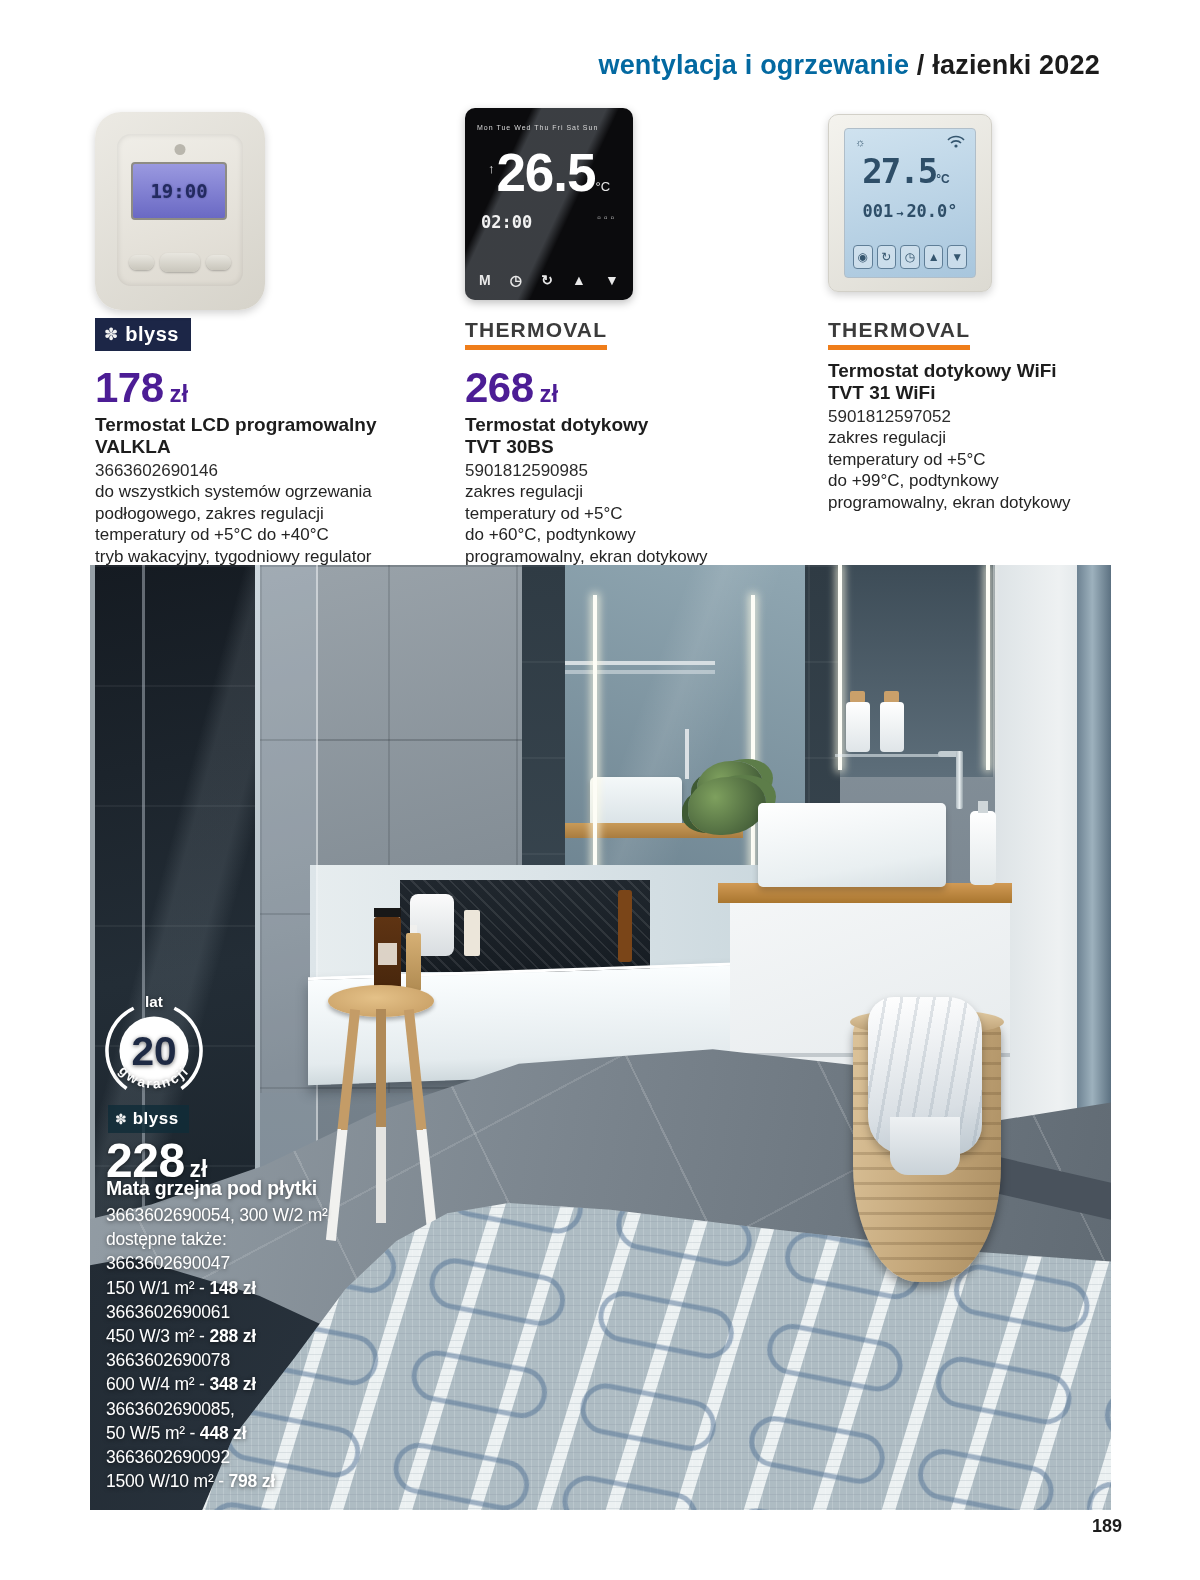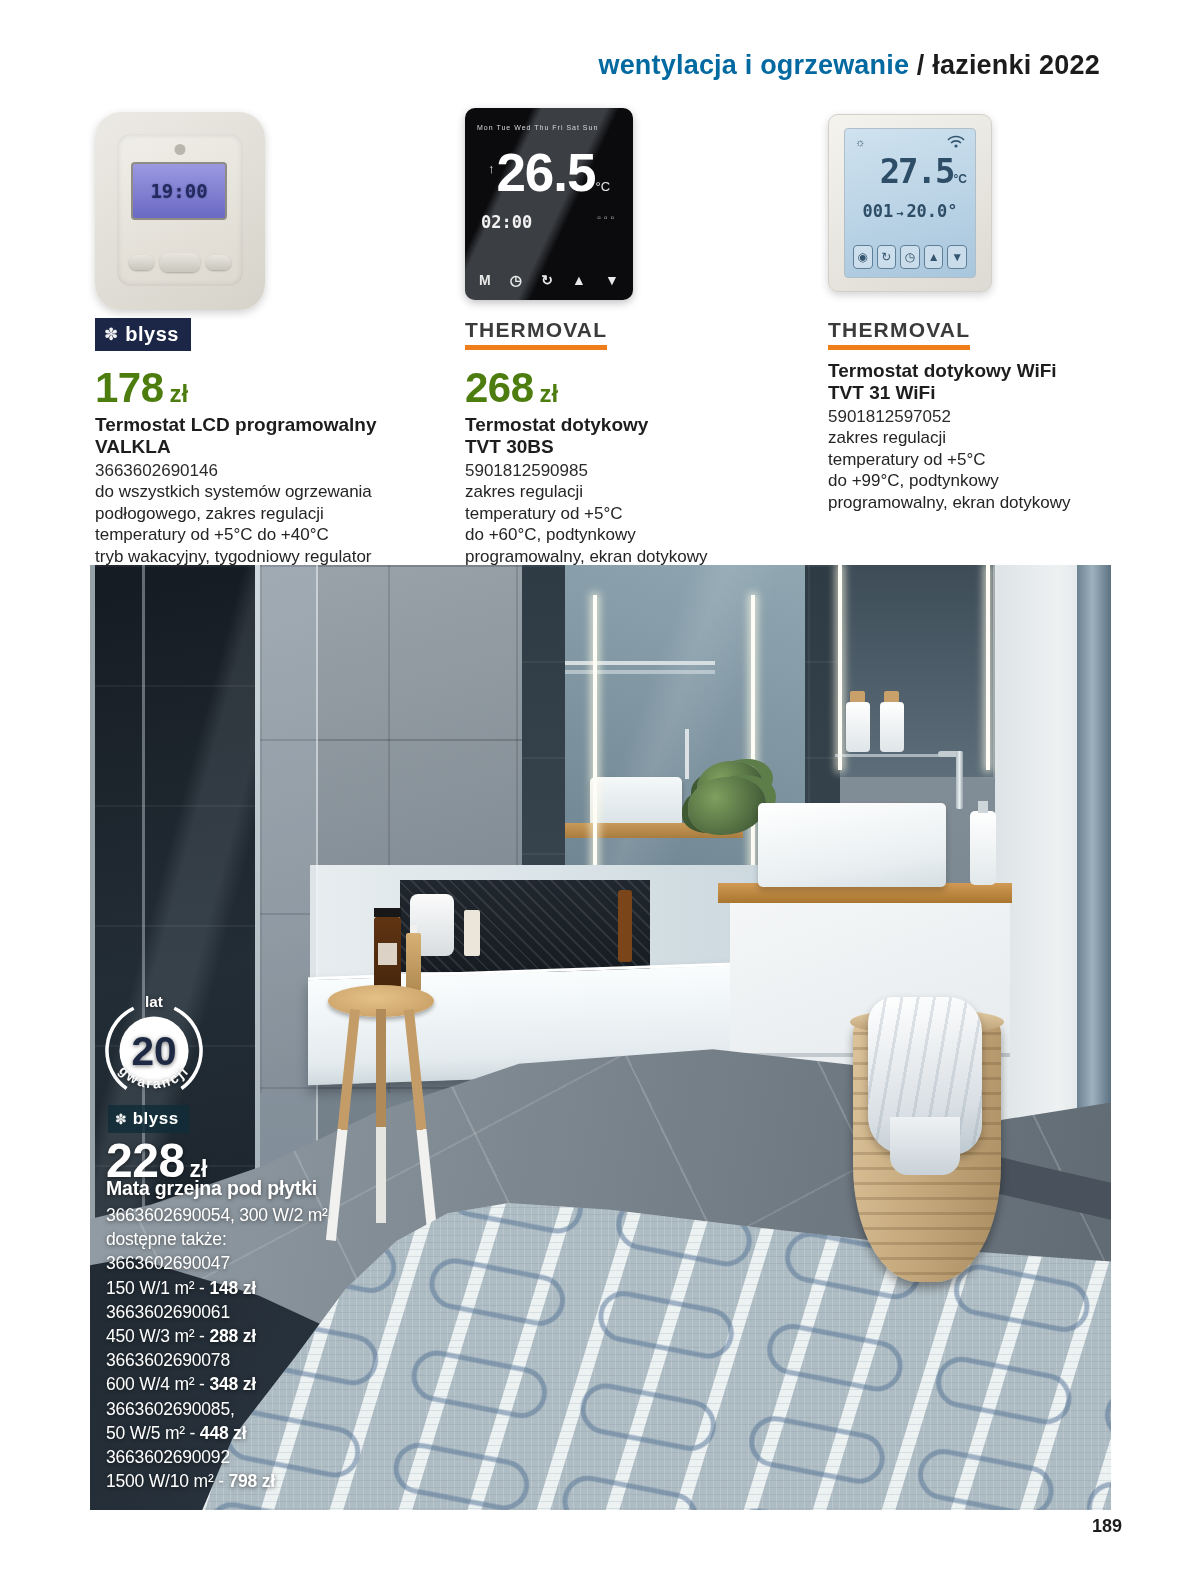--- a/index.html
+++ b/index.html
@@ -15,21 +15,21 @@
   .product { position:absolute; top:106px; width:335px; }
   .p1 { left:95px; } .p2 { left:465px; } .p3 { left:828px; }
   .dev-zone { height:212px; display:flex; align-items:flex-start; }
 
   .brand-row { height:40px; display:flex; align-items:flex-start; }
   .blyss-box { display:inline-flex; align-items:center; gap:7px; background:#1c2647; height:33px; padding:0 12px 0 9px; }
   .blyss-flower { color:#f2f2f2; font-size:17px; line-height:1; }
   .blyss-word { color:#ffffff; font-size:20px; font-weight:bold; letter-spacing:.5px; }
   .thermoval { display:inline-block; font-size:21px; font-weight:bold; letter-spacing:1.2px; color:#3b3b3b; border-bottom:5px solid #ef7d1a; padding-bottom:4px; line-height:1.1; }
 
-  .price-row { margin-top:6px; color:#4d7c0f; }
+  .price-row { margin-top:6px; color:#4c1d95; }
   .price-big { font-size:42px; font-weight:bold; letter-spacing:-.5px; }
   .price-cur { font-size:24px; font-weight:bold; margin-left:6px; }
   .ptitle { font-size:19px; font-weight:bold; color:#1d1d1d; line-height:22px; margin-top:2px; }
   .pmodel { font-size:19px; font-weight:bold; color:#1d1d1d; line-height:22px; }
   .pean  { font-size:17px; color:#2b2b2b; line-height:21px; margin-top:2px; }
   .pdesc { font-size:17px; color:#242424; line-height:21.5px; }
 
   
   .dev1 { width:170px; height:198px; margin-top:6px; background:linear-gradient(145deg,#eceae4,#d6d3ca); border-radius:26px; box-shadow:0 3px 8px rgba(0,0,0,.18); position:relative; }
   .dev1-inner { position:absolute; left:22px; top:22px; width:126px; height:152px; background:linear-gradient(160deg,#f0eee8,#ddd9d0); border-radius:14px; box-shadow:inset 0 0 6px rgba(0,0,0,.12); }
@@ -48,21 +48,21 @@
   .dev2-temp b { font-size:53px; font-weight:bold; letter-spacing:-1px; }
   .dev2-temp i { font-style:normal; font-size:13px; color:#e8e8e8; }
   .dev2-time { position:absolute; top:104px; left:16px; color:#f2f2f2; font-size:17px; font-weight:bold; font-family:"DejaVu Sans Mono",monospace; }
   .dev2-ico { position:absolute; top:104px; right:16px; color:#cfcfcf; font-size:10px; letter-spacing:3px; }
   .dev2-btns { position:absolute; bottom:12px; left:14px; right:14px; display:flex; justify-content:space-between; color:#e9e9e9; font-size:14px; font-weight:bold; }
 
   
   .dev3 { width:164px; height:178px; margin-top:8px; background:linear-gradient(150deg,#f4f3ee,#dcdad2); border-radius:10px; border:1px solid #d2d0c8; box-shadow:0 3px 8px rgba(0,0,0,.18); position:relative; }
   .dev3-screen { position:absolute; left:15px; top:13px; right:15px; bottom:13px; background:linear-gradient(165deg,#cfe2ef,#a8c6dd); border:1px solid #b0bec9; border-radius:4px; overflow:hidden; }
   .dev3-top { position:absolute; top:6px; left:10px; right:10px; display:flex; justify-content:space-between; align-items:center; }
-  .dev3-temp { position:absolute; top:22px; left:0; right:8px; text-align:right; color:#2e4e68; }
+  .dev3-temp { position:absolute; top:22px; left:0; right:8px; text-align:center; color:#2e4e68; }
   .dev3-temp b { font-size:34px; font-weight:bold; font-family:"DejaVu Sans Mono",monospace; letter-spacing:-2px; }
   .dev3-temp i { font-style:normal; font-size:12px; font-weight:bold; }
   .dev3-row2 { position:absolute; top:72px; left:0; right:0; text-align:center; color:#2e4e68; font-family:"DejaVu Sans Mono",monospace; font-size:17px; font-weight:bold; }
   .dev3-row2 .arr { font-size:12px; margin:0 3px; }
   .dev3-btns { position:absolute; bottom:8px; left:8px; right:8px; display:flex; gap:4px; }
   .dev3-btns span { flex:1; height:24px; border:1.5px solid #5f7e97; border-radius:4px; background:rgba(255,255,255,.35); color:#35566f; font-size:12px; display:flex; align-items:center; justify-content:center; }
 
   
   .photo { position:absolute; left:90px; top:565px; width:1021px; height:945px; overflow:hidden; background:#76828c; }
   .abs { position:absolute; }

